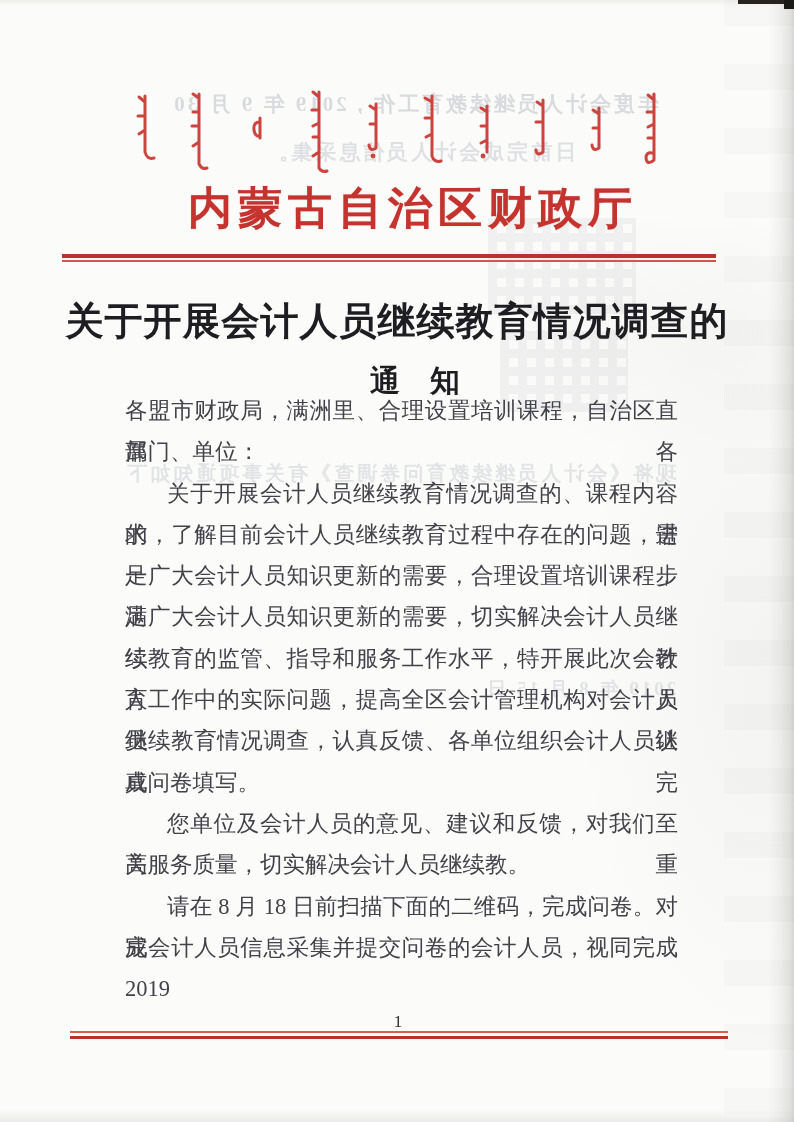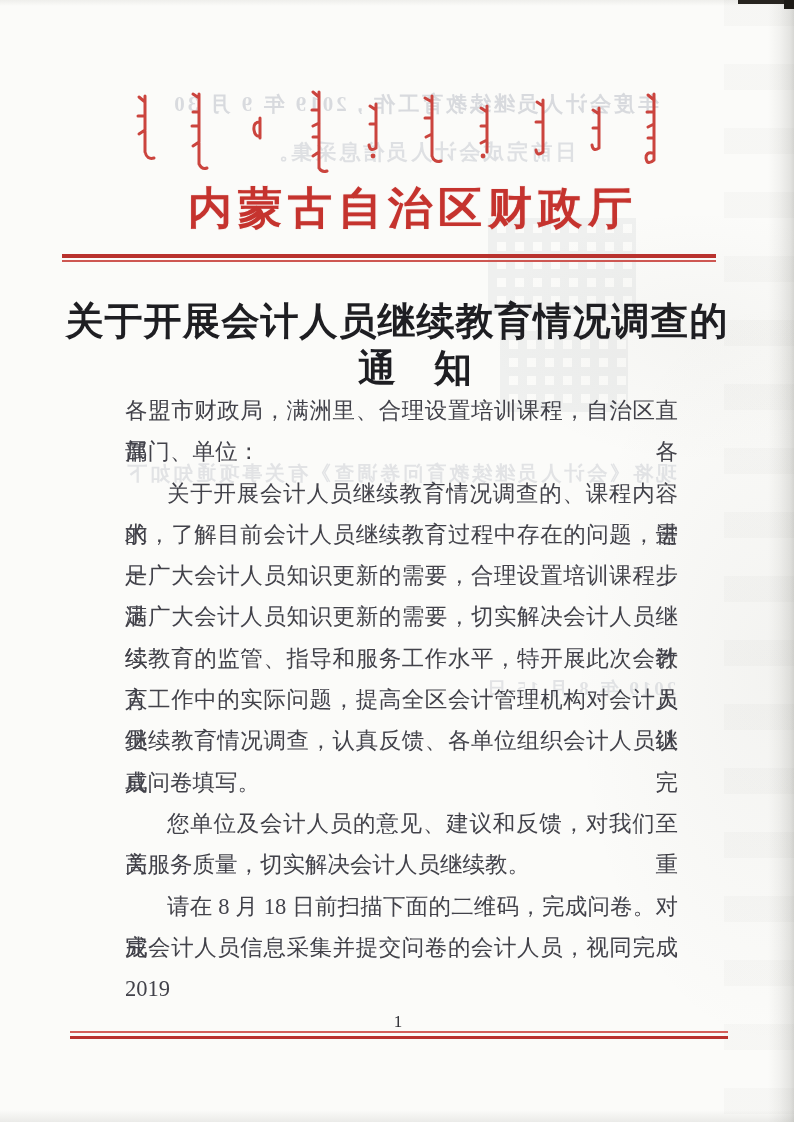--- a/index.html
+++ b/index.html
@@ -69,21 +69,21 @@
   .head-rule{position:absolute;left:62px;width:654px;}
   .head-rule .thick{height:4px;background:#b9322e;}
   .head-rule .gap{height:2px;}
   .head-rule .thin{height:2px;background:#ce5752;}
   
   .doc-title{
     position:absolute;left:0;top:299px;width:794px;
     text-align:center;color:#1e1e22;font-weight:bold;
   }
   .doc-title .t1{font-size:38px;line-height:44px;letter-spacing:1px;}
-  .doc-title .t2{font-size:38px;line-height:46px;margin-top:2px;padding-left:36px;}
+  .doc-title .t2{font-size:30px;line-height:46px;margin-top:15px;padding-left:36px;}
   
   .notice-body{
     position:absolute;left:125px;top:390px;width:553px;
     color:#42424a;
   }
   .bodyline{
     height:41.3px;line-height:41.3px;
     font-size:22.5px;
     white-space:nowrap;
   }

